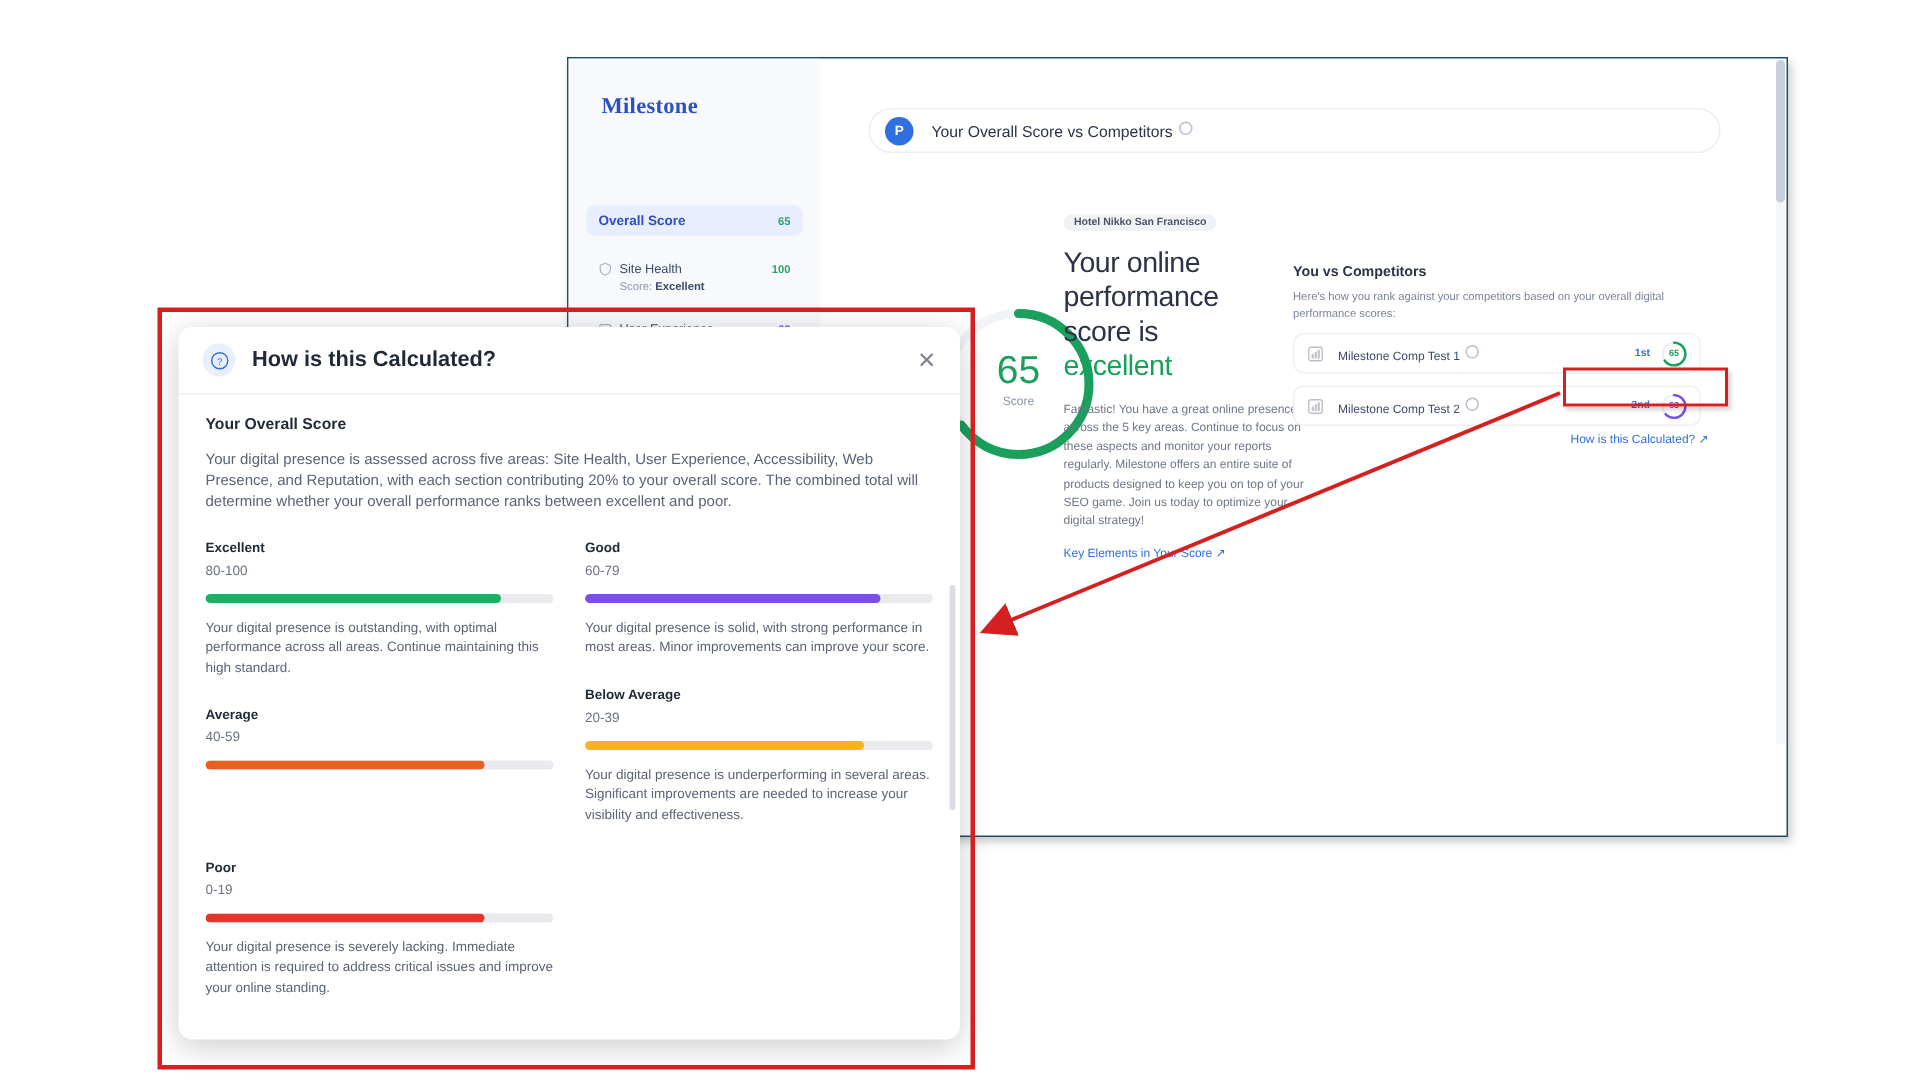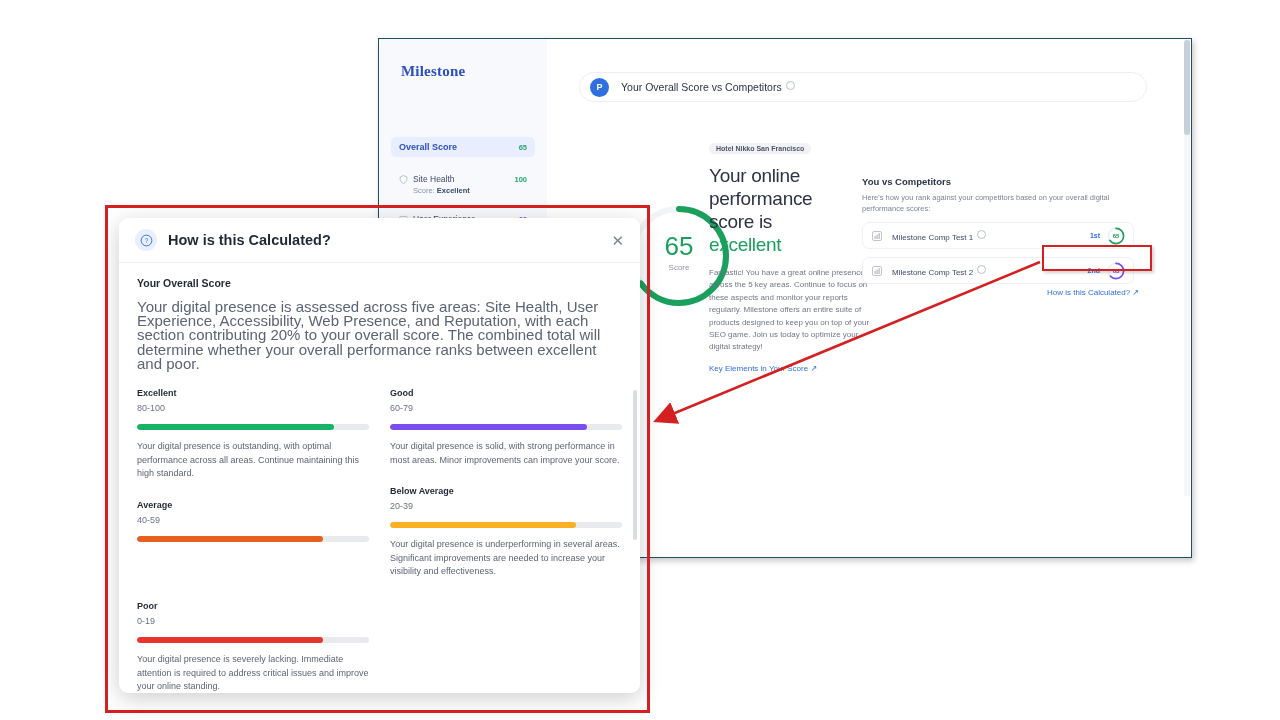--- a/index.html
+++ b/index.html
@@ -113,21 +113,21 @@
     height:45px;border-bottom:1px solid #eceef3;display:flex;align-items:center;padding:0 16px;box-sizing:border-box;
   }
   #modal-head .q{
     width:22px;height:22px;border-radius:50%;background:#e9efff;flex:0 0 22px;
     display:flex;align-items:center;justify-content:center;
   }
   #modal-head .ttl{margin-left:11px;font-size:14.5px;color:#1f2937;font-weight:600;}
   #modal-head .x{margin-left:auto;font-size:15px;color:#7b8396;line-height:1;cursor:pointer;}
   #modal-body{padding:14px 18px 0 18px;}
   #modal-body h4{margin:0;font-size:10.5px;color:#1f2937;font-weight:700;}
-  #modal-body .intro{margin:11px 0 0 0;font-size:15px;line-height:14.2px;color:#5b6474;}
+  #modal-body .intro{margin:11px 0 0 0;font-size:10px;line-height:14.2px;color:#5b6474;}
   #grid{display:flex;gap:21px;margin-top:17px;}
   .col{width:232px;}
   .band{margin-bottom:3px;}
   .band .bt{font-size:9px;color:#1f2937;font-weight:700;}
   .band .br{font-size:9px;color:#6b7280;margin-top:5px;}
   .bar{height:6px;border-radius:3px;background:#e9eaee;margin-top:11px;position:relative;overflow:hidden;}
   .bar i{position:absolute;left:0;top:0;height:6px;border-radius:3px;display:block;}
   .band .bd{font-size:9px;line-height:13.6px;color:#5b6474;margin-top:10px;}
   .gap{height:16px;}
   #poor{margin-top:19px;width:232px;}

